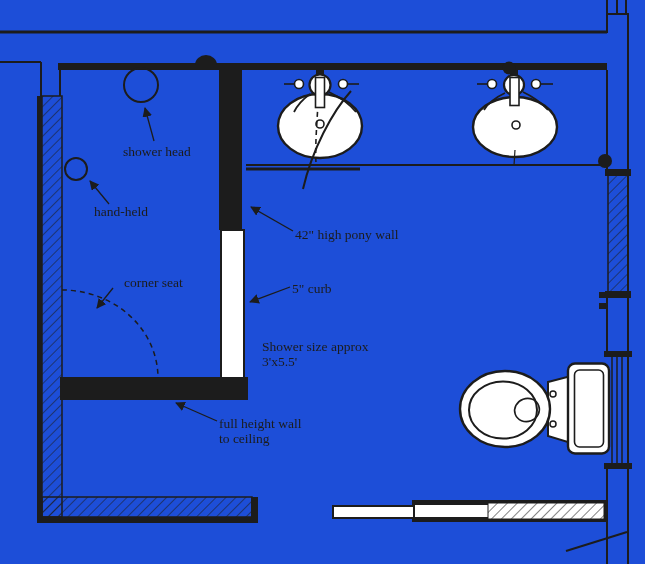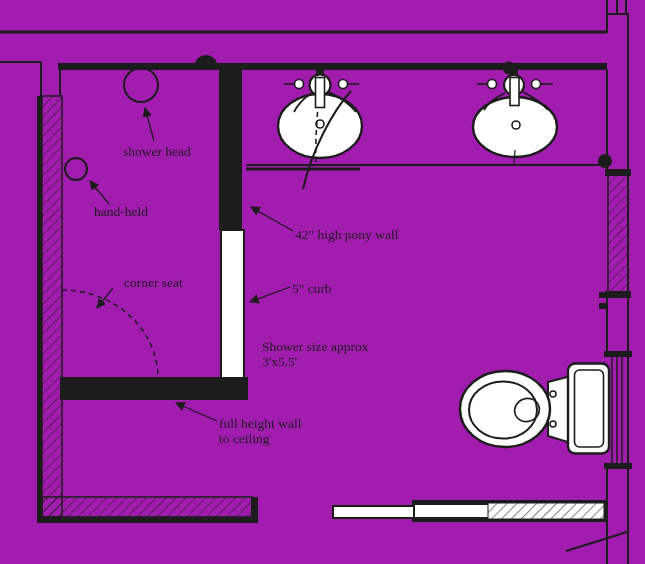--- a/index.html
+++ b/index.html
@@ -1,16 +1,16 @@
 <!DOCTYPE html>
 <html><head>
 <meta charset="utf-8">
 <style>
   html,body{margin:0;padding:0;background:#fff;}
-  .plan-canvas{position:relative;width:645px;height:564px;background:#a21caf;overflow:hidden;}
+  .plan-canvas{position:relative;width:645px;height:564px;background:#1d4ed8;overflow:hidden;}
   .plan-canvas svg{position:absolute;inset:0;display:block;}
   text.anno{font-family:"Liberation Serif","DejaVu Serif",serif;font-size:13.5px;fill:#1c1c1c;}
 </style>
 </head>
 <body>
 
 <div class="plan-canvas">
 <svg width="645" height="564" viewBox="0 0 645 564">
   <defs>
     <pattern id="hatch" width="7" height="7" patternUnits="userSpaceOnUse" patternTransform="rotate(45)">

